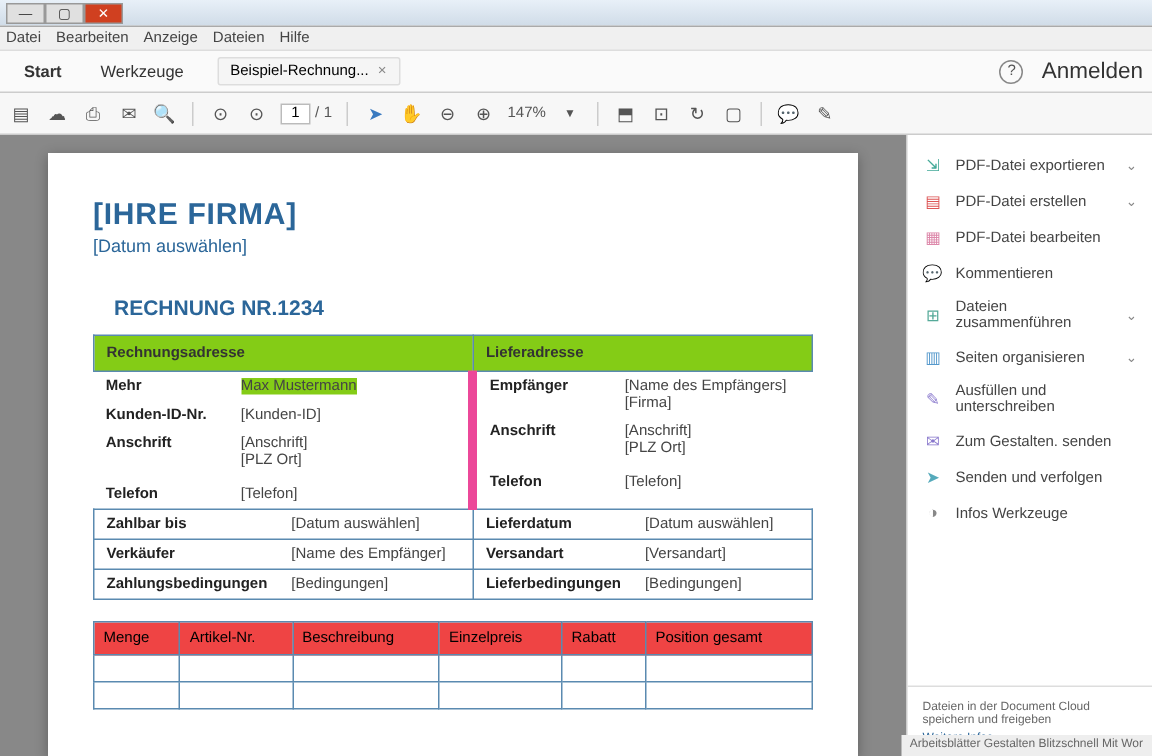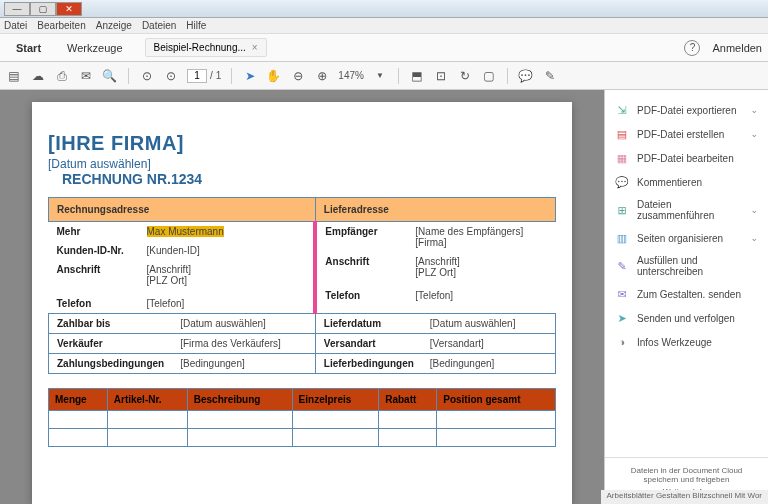--- a/index.html
+++ b/index.html
@@ -11,50 +11,50 @@
 .win-btn.close{background:#d04020;color:#fff}
 .menubar{height:16px;background:#f0f0f0;display:flex;align-items:center;padding:0 4px;gap:10px;font-size:10px;color:#444;border-bottom:1px solid #ddd}
 .menubar span{cursor:pointer}
 .toolbar1{height:28px;background:#fafafa;display:flex;align-items:center;border-bottom:1px solid #ccc;padding:0 6px;gap:6px}
 .tab-btn{padding:4px 10px;font-size:11px;color:#333;cursor:pointer}
 .tab-btn.start{font-weight:600}
 .doc-tab{display:flex;align-items:center;padding:3px 8px;background:#f5f5f5;border:1px solid #ddd;border-radius:2px;font-size:10px;gap:6px;margin-left:6px}
 .doc-tab .x{color:#888;cursor:pointer}
 .toolbar1 .spacer{flex:1}
 .info-icon{width:16px;height:16px;border-radius:50%;border:1px solid #888;display:flex;align-items:center;justify-content:center;font-size:10px;color:#555}
-.login{font-size:11px;color:#333;margin-left:6px;cursor:pointer}
+.login{font-size:15px;color:#333;margin-left:6px;cursor:pointer}
 .toolbar2{height:28px;background:#f7f7f7;display:flex;align-items:center;border-bottom:1px solid #ccc;padding:0 6px;gap:8px}
 .tb-icon{width:16px;height:16px;display:flex;align-items:center;justify-content:center;color:#555;cursor:pointer;font-size:12px}
 .tb-sep{width:1px;height:16px;background:#ccc;margin:0 2px}
 .page-ind{display:flex;align-items:center;gap:3px;font-size:10px;color:#555}
 .page-ind input{width:20px;height:14px;font-size:10px;text-align:center;border:1px solid #bbb}
 .zoom{font-size:10px;color:#555}
 .content{display:flex;height:414px}
 .doc-area{flex:1;background:#888;overflow:auto;padding:12px 0 0 0;display:flex;justify-content:center}
-.page{width:540px;background:#fff;box-shadow:0 2px 8px rgba(0,0,0,.3);padding:30px 16px}
+.page{width:540px;background:#fff;box-shadow:0 2px 8px rgba(0,0,0,.3);padding:30px 30px}
 .company{font-size:20px;font-weight:900;color:#2b6699;letter-spacing:.5px}
 .date-sel{font-size:12px;color:#2b6699;margin-top:2px}
-.inv-title{font-size:14px;font-weight:900;color:#2b6699;margin-left:14px}
+.inv-title{font-size:14px;font-weight:900;color:#2b6699;margin-top:26px;margin-left:14px}
 .info-table{width:100%;border-collapse:collapse;margin-top:10px;font-size:10px}
 .info-table td,.info-table th{border:1px solid #5a8ab0;padding:4px 8px;text-align:left;vertical-align:top}
-.info-table th{background:#fdba74;font-weight:700;color:#333;padding:6px 8px}
+.info-table th{background:#84cc16;font-weight:700;color:#333;padding:6px 8px}
 .info-table .lbl{font-weight:700;color:#222;width:90px}
 .info-table .val{color:#444}
-.hlite{background:#eab308}
+.hlite{background:#84cc16}
 .item-table{width:100%;border-collapse:collapse;margin-top:14px;font-size:10px}
 .item-table th,.item-table td{border:1px solid #5a8ab0;padding:5px 6px;text-align:left}
-.item-table th{background:#c2410c;font-weight:700;font-size:10px}
+.item-table th{background:#ef4444;font-weight:400;font-size:10px}
 .item-table td{height:18px}
 .sidebar{width:164px;background:#fff;border-left:1px solid #ccc;display:flex;flex-direction:column}
 .side-list{flex:1;padding:8px 0}
 .side-item{display:flex;align-items:center;padding:5px 10px;gap:8px;font-size:10px;color:#444;cursor:pointer}
 .side-icon{width:14px;height:14px;display:flex;align-items:center;justify-content:center;font-size:11px}
 .side-item .txt{flex:1}
 .side-item .chev{color:#888;font-size:9px}
-.side-footer{border-top:1px solid #ddd;padding:8px 10px;font-size:8px;color:#666;text-align:center}
+.side-footer{border-top:1px solid #ddd;padding:8px 10px;font-size:8px;color:#666;}
 .side-footer .sub{color:#2b6699;margin-top:3px;cursor:pointer}
 .statusbar{position:absolute;bottom:0;right:0;height:14px;font-size:8px;color:#666;padding:1px 6px;background:#eee}
 </style>
 </head>
 <body>
 
 <div class="titlebar">
   <div class="win-btns">
     <div class="win-btn">—</div>
     <div class="win-btn">▢</div>
@@ -142,21 +142,21 @@
                       <td class="lbl" style="border:none">Anschrift</td>
                       <td class="val" style="border:none"><span>[Anschrift]</span><br><span>[PLZ Ort]</span></td>
                     </tr>
               <tr>
                       <td class="lbl" style="border:none;padding-top:8px">Telefon</td>
                       <td class="val" style="border:none;padding-top:8px">[Telefon]</td>
                     </tr>
             </tbody>
                 </table>
           </td>
-          <td rowspan="4" colspan="2" style="padding:0;border:none;border-left:4px solid #ec4899">
+          <td rowspan="4" colspan="2" style="padding:0;border:none;border-left:6px solid #ec4899">
             <table style="width:100%;border-collapse:collapse">
               <tbody>
                     <tr>
                       <td class="lbl" style="border:none">Empfänger</td>
                       <td class="val" style="border:none"><span>[Name des Empfängers]</span><br><span>[Firma]</span></td>
                     </tr>
               <tr>
                       <td class="lbl" style="border:none">Anschrift</td>
                       <td class="val" style="border:none"><span>[Anschrift]</span><br><span>[PLZ Ort]</span></td>
                     </tr>
@@ -172,21 +172,21 @@
             <tr></tr>
             <tr></tr>
         <tr style="border-top:1px solid #5a8ab0">
           <td class="lbl" style="border-right:none">Zahlbar bis</td>
               <td class="val" style="border-left:none">[Datum auswählen]</td>
           <td class="lbl" style="border-right:none">Lieferdatum</td>
               <td class="val" style="border-left:none">[Datum auswählen]</td>
         </tr>
         <tr>
           <td class="lbl" style="border-right:none;border-top:none">Verkäufer</td>
-              <td class="val" style="border-left:none;border-top:none">[Firma des Verkäufers]</td>
+              <td class="val" style="border-left:none;border-top:none">[Name des Empfänger]</td>
           <td class="lbl" style="border-right:none;border-top:none">Versandart</td>
               <td class="val" style="border-left:none;border-top:none">[Versandart]</td>
         </tr>
         <tr>
           <td class="lbl" style="border-right:none;border-top:none">Zahlungsbedingungen</td>
               <td class="val" style="border-left:none;border-top:none">[Bedingungen]</td>
           <td class="lbl" style="border-right:none;border-top:none">Lieferbedingungen</td>
               <td class="val" style="border-left:none;border-top:none">[Bedingungen]</td>
         </tr>
       </tbody>

